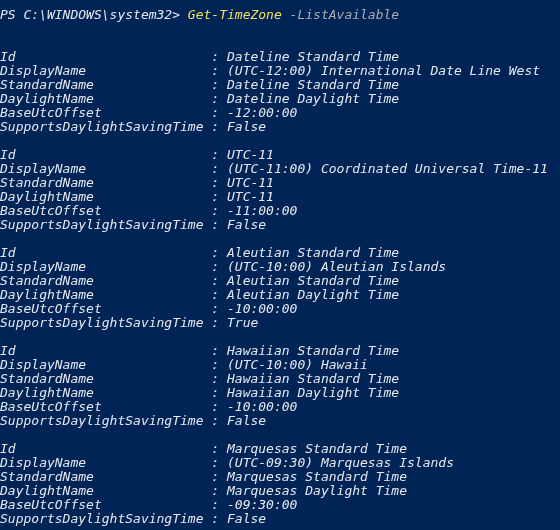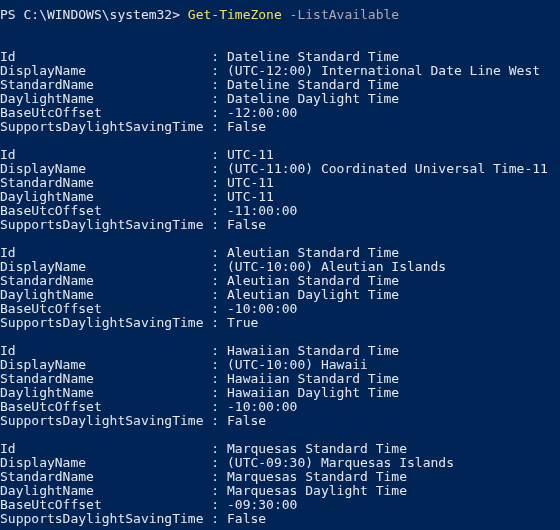--- a/index.html
+++ b/index.html
@@ -10,21 +10,21 @@
     background: #012456;
     font-family: "Lucida Console", Consolas, monospace;
     font-size: 13px;
     color: #e6e8ef;
     overflow: hidden;
   }
   .console {
     padding: 8px 0 0 0;
     white-space: pre;
   }
-  .line { line-height: 14px; height: 14px; }
+  .line { line-height: 14px; height: 14px; font-style: italic; }
   .prompt-white { color: #e6e8ef; }
   .cmd-yellow   { color: #f2e05c; }
   .param-gray   { color: #a9abb2; }
 </style>
 </head>
 <body>
 
 <div class="console" id="console"><div class="line"><span class="prompt-white">PS C:\WINDOWS\system32&gt; </span><span class="cmd-yellow">Get-TimeZone</span><span class="param-gray"> -ListAvailable</span></div><div class="line"></div><div class="line"></div><div class="line"><span>Id                        </span><span> : </span><span>Dateline Standard Time</span></div><div class="line"><span>DisplayName               </span><span> : </span><span>(UTC-12:00) International Date Line West</span></div><div class="line"><span>StandardName              </span><span> : </span><span>Dateline Standard Time</span></div><div class="line"><span>DaylightName              </span><span> : </span><span>Dateline Daylight Time</span></div><div class="line"><span>BaseUtcOffset             </span><span> : </span><span>-12:00:00</span></div><div class="line"><span>SupportsDaylightSavingTime</span><span> : </span><span>False</span></div><div class="line"></div><div class="line"><span>Id                        </span><span> : </span><span>UTC-11</span></div><div class="line"><span>DisplayName               </span><span> : </span><span>(UTC-11:00) Coordinated Universal Time-11</span></div><div class="line"><span>StandardName              </span><span> : </span><span>UTC-11</span></div><div class="line"><span>DaylightName              </span><span> : </span><span>UTC-11</span></div><div class="line"><span>BaseUtcOffset             </span><span> : </span><span>-11:00:00</span></div><div class="line"><span>SupportsDaylightSavingTime</span><span> : </span><span>False</span></div><div class="line"></div><div class="line"><span>Id                        </span><span> : </span><span>Aleutian Standard Time</span></div><div class="line"><span>DisplayName               </span><span> : </span><span>(UTC-10:00) Aleutian Islands</span></div><div class="line"><span>StandardName              </span><span> : </span><span>Aleutian Standard Time</span></div><div class="line"><span>DaylightName              </span><span> : </span><span>Aleutian Daylight Time</span></div><div class="line"><span>BaseUtcOffset             </span><span> : </span><span>-10:00:00</span></div><div class="line"><span>SupportsDaylightSavingTime</span><span> : </span><span>True</span></div><div class="line"></div><div class="line"><span>Id                        </span><span> : </span><span>Hawaiian Standard Time</span></div><div class="line"><span>DisplayName               </span><span> : </span><span>(UTC-10:00) Hawaii</span></div><div class="line"><span>StandardName              </span><span> : </span><span>Hawaiian Standard Time</span></div><div class="line"><span>DaylightName              </span><span> : </span><span>Hawaiian Daylight Time</span></div><div class="line"><span>BaseUtcOffset             </span><span> : </span><span>-10:00:00</span></div><div class="line"><span>SupportsDaylightSavingTime</span><span> : </span><span>False</span></div><div class="line"></div><div class="line"><span>Id                        </span><span> : </span><span>Marquesas Standard Time</span></div><div class="line"><span>DisplayName               </span><span> : </span><span>(UTC-09:30) Marquesas Islands</span></div><div class="line"><span>StandardName              </span><span> : </span><span>Marquesas Standard Time</span></div><div class="line"><span>DaylightName              </span><span> : </span><span>Marquesas Daylight Time</span></div><div class="line"><span>BaseUtcOffset             </span><span> : </span><span>-09:30:00</span></div><div class="line"><span>SupportsDaylightSavingTime</span><span> : </span><span>False</span></div><div class="line"></div></div>
 
 </body></html>

